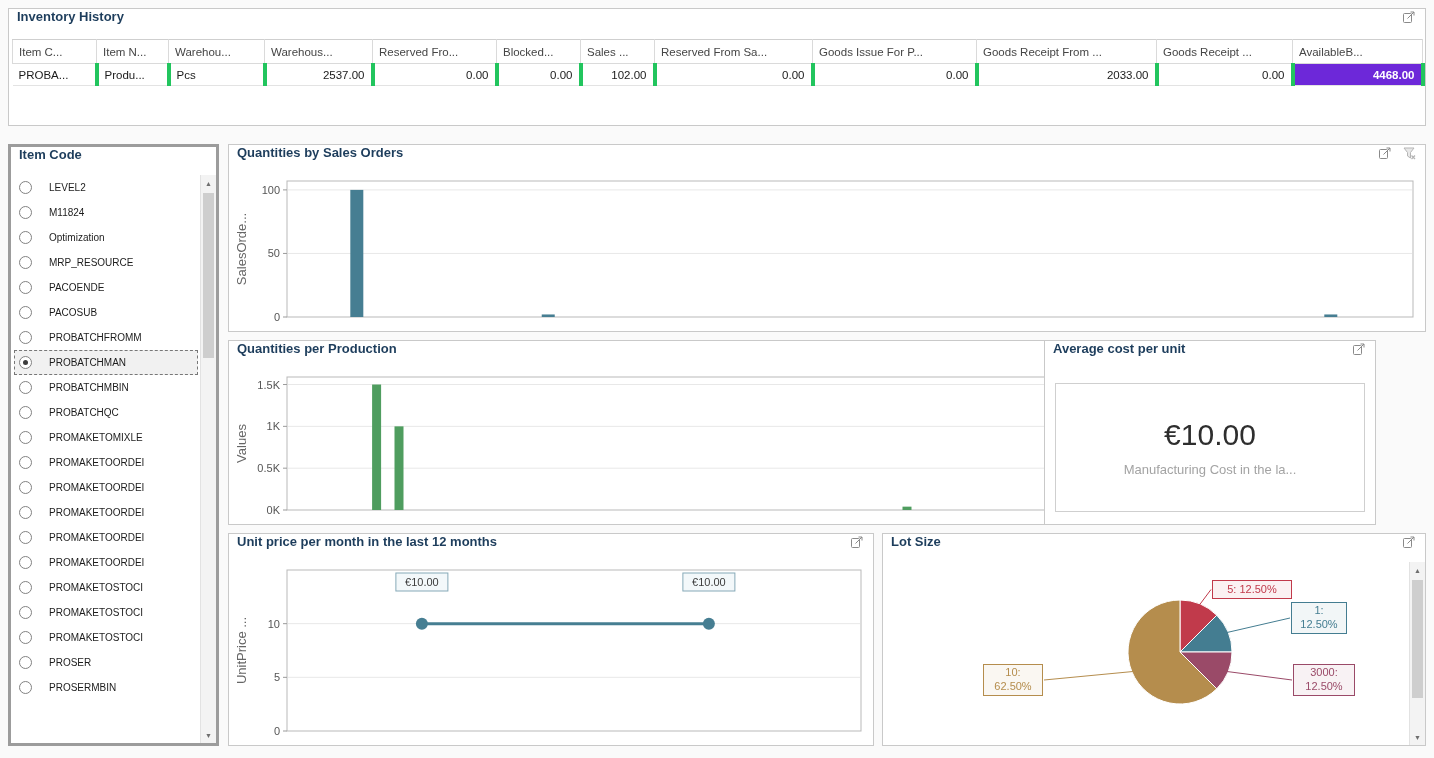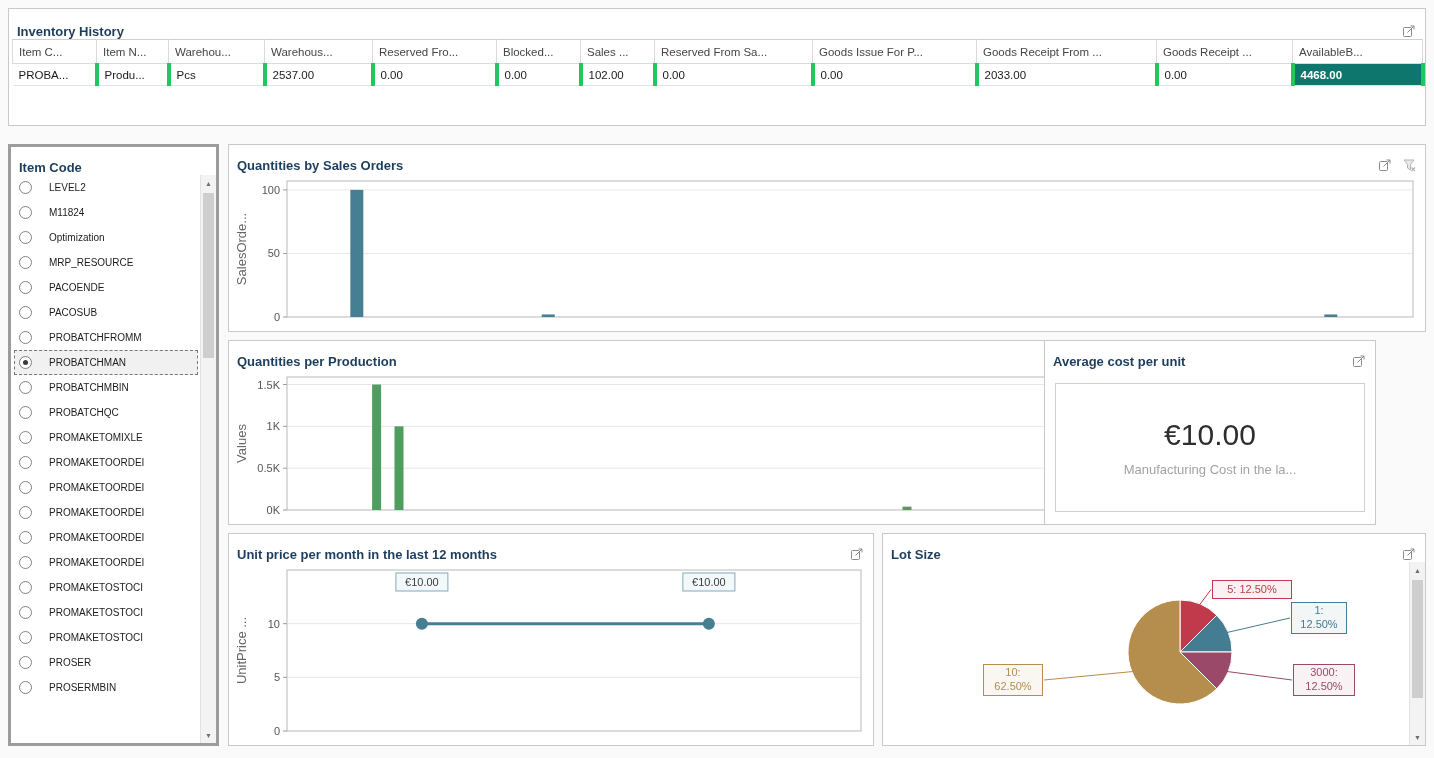--- a/index.html
+++ b/index.html
@@ -1,39 +1,39 @@
 <!DOCTYPE html>
 <html><head>
 <meta charset="utf-8">
 <style>
   *{margin:0;padding:0;box-sizing:border-box}
   html,body{background:#ececec;font-family:"Liberation Sans",sans-serif}
   .page{position:relative;width:1434px;height:758px;background:#fafafa;overflow:hidden}
   .panel{position:absolute;background:#fff;border:1px solid #c9c9c9}
-  .panel-header{height:28px;display:flex;align-items:flex-end;padding:0 8px;gap:8px}
+  .panel-header{height:28px;display:flex;align-items:flex-start;padding:0 8px;gap:8px}
   .panel-title{flex:1;font-size:13px;font-weight:bold;color:#1d3d5c;white-space:nowrap;overflow:hidden}
   .hicon{width:16px;height:16px;flex:0 0 auto;cursor:pointer}
   .hicon svg{display:block}
   
   #p-inventory{left:8px;top:8px;width:1418px;height:118px}
   #p-itemcode{left:8px;top:144px;width:211px;height:602px;border:3px solid #9c9c9c}
   #p-sales{left:228px;top:144px;width:1198px;height:188px}
   #p-prod{left:228px;top:340px;width:872px;height:185px}
   #p-avg{left:1044px;top:340px;width:332px;height:185px}
   #p-price{left:228px;top:533px;width:646px;height:213px}
   #p-lot{left:882px;top:533px;width:544px;height:213px}
   
   #p-inventory .panel-header{height:30px}
   #invTable{border-collapse:collapse;table-layout:fixed;width:1410px;margin:0 3px}
   #invTable th{font-weight:normal;text-align:left;font-size:11.5px;color:#454545;padding:4px 6px;
     border:1px solid #dadada;border-top:1px solid #cfcfcf;height:24px;white-space:nowrap;overflow:hidden;background:#fff;cursor:pointer}
   #invTable td{font-size:11.5px;color:#1a1a1a;padding:3px 6px;border-right:4px solid #22c55e;
     border-bottom:1px solid #e3e3e3;height:22px;white-space:nowrap;overflow:hidden}
-  #invTable td.num{}
-  #invTable td.avail{background:#0f766e;color:#fff;font-weight:bold}
+  #invTable td.num{text-align:right}
+  #invTable td.avail{background:#6d28d9;color:#fff;font-weight:bold}
   
   .item-list{position:absolute;left:3px;top:28px;right:18px;bottom:3px;overflow:hidden}
   .radio-item{display:flex;align-items:center;gap:17px;height:25px;padding:0 5px;font-size:10px;color:#1c1c1c;cursor:pointer;white-space:nowrap;overflow:hidden}
   .radio-item.selected{background:#f1f1f1;outline:1px dashed #777;outline-offset:-1px}
   .radio{width:13px;height:13px;border:1px solid #828282;border-radius:50%;background:#fff;position:relative;flex:0 0 auto}
   .radio-item.selected .radio::after{content:"";position:absolute;left:3px;top:3px;width:5px;height:5px;border-radius:50%;background:#3c3c3c}
   
   .vscroll{position:absolute;width:16px;background:#f3f3f3;border-left:1px solid #e2e2e2;display:flex;flex-direction:column}
   #itemScroll{right:0;top:28px;bottom:0}
   #lotScroll{right:0;top:28px;bottom:0}

